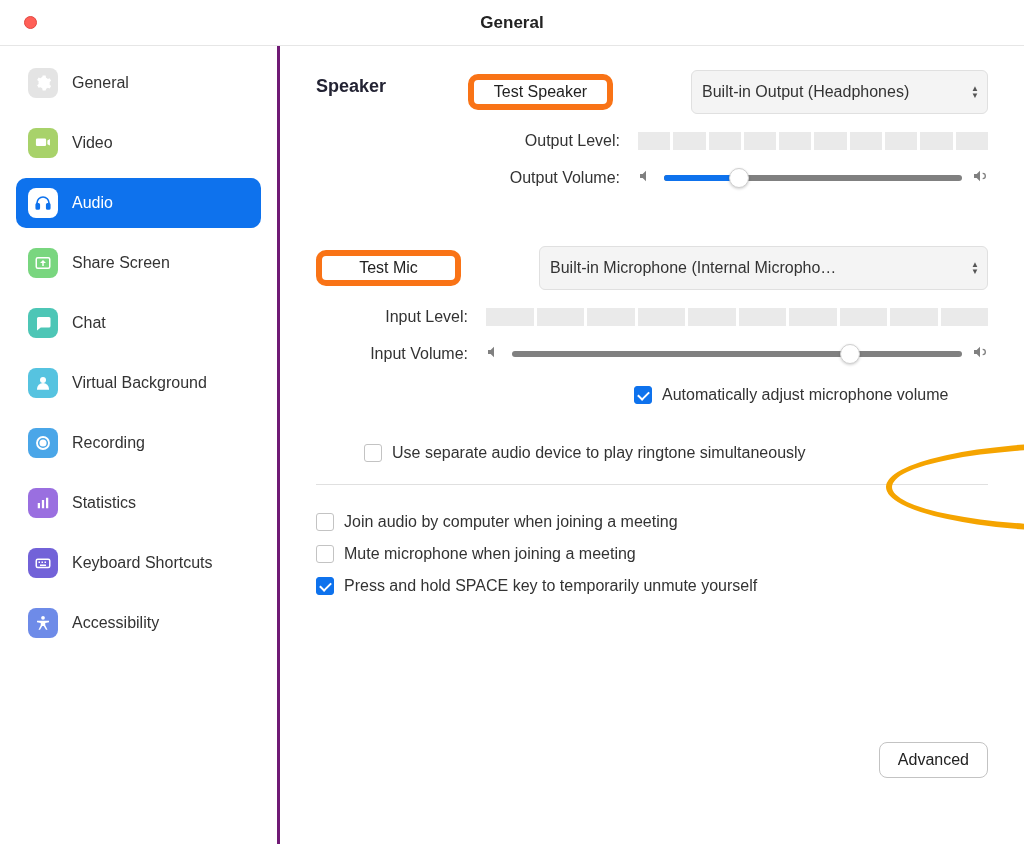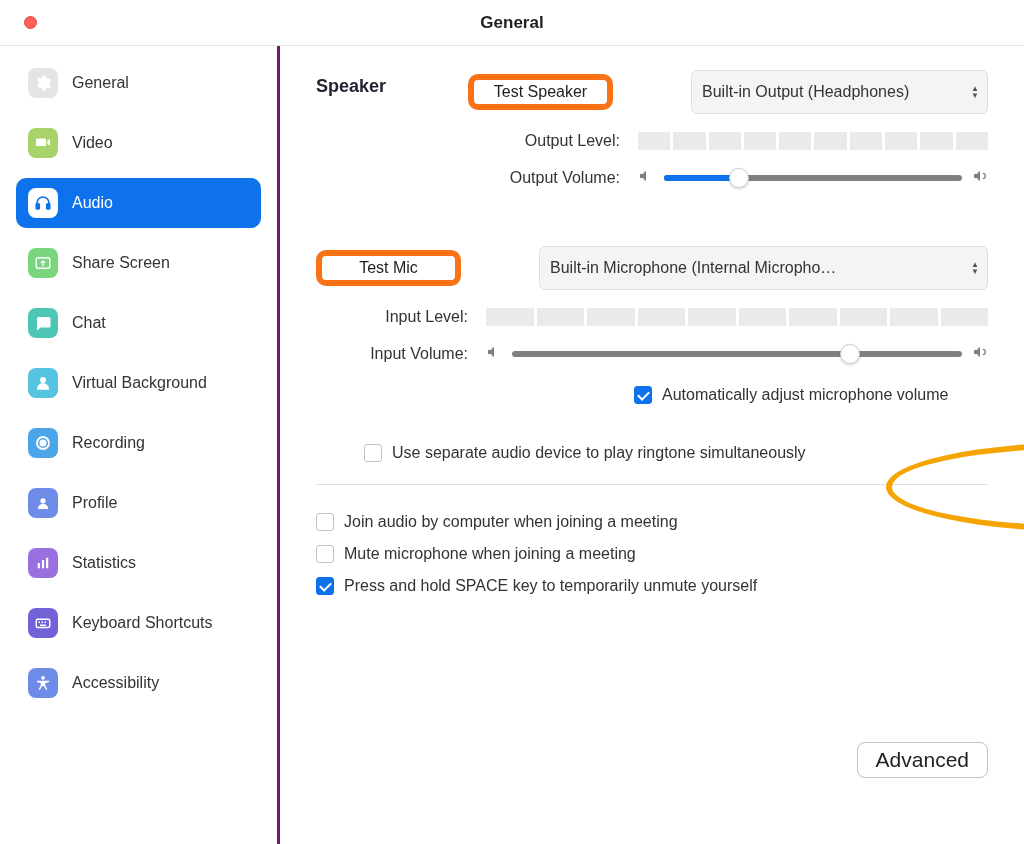--- a/index.html
+++ b/index.html
@@ -102,21 +102,21 @@
       border: 1px solid #c3c3c3; background: #fff;
       display: flex; align-items: center; justify-content: center;
     }
     .chk.on { background: #0e72ed; border-color: #0e72ed; }
     .chk.on::after { content: ""; width: 9px; height: 5px; border-left: 2px solid #fff; border-bottom: 2px solid #fff; transform: rotate(-45deg); margin-top: -2px; }
     hr.sep { border: 0; border-top: 1px solid #e0e0e0; margin: 22px 0 26px; }
     .adv-btn {
       position: absolute; right: 36px; top: 696px;
       height: 36px; padding: 0 18px;
       border: 1px solid #c3c3c3; background: #fff;
-      border-radius: 8px; font-size: 21px; color: #222;
+      border-radius: 8px; font-size: 16px; color: #222;
       cursor: pointer;
     }
     .annotation {
       position: absolute; border: 6px solid #f5a400; border-radius: 50%;
       left: 606px; top: 396px; width: 410px; height: 90px;
       pointer-events: none;
     }
     .auto-adjust-row { position: relative; margin-left: 318px; margin-top: 20px; }
   </style>
 </head>
@@ -182,29 +182,20 @@
         <span>Virtual Background</span>
       </div>
       <div class="side-item">
         <span class="sicon" style="background:#4aa6e8;color:#ffffff">
           <svg viewBox="0 0 24 24" fill="none" stroke="currentColor" stroke-width="2.5">
             <circle cx="12" cy="12" r="8"></circle>
             <circle cx="12" cy="12" r="3.5" fill="currentColor"></circle>
           </svg>
         </span>
         <span>Recording</span>
-      </div>
-      <div class="side-item">
-        <span class="sicon" style="background:#6e8be8;color:#ffffff">
-          <svg viewBox="0 0 24 24" fill="currentColor">
-            <circle cx="12" cy="9" r="3.5"></circle>
-            <path d="M5 20a7 7 0 0114 0H5z"></path>
-          </svg>
-        </span>
-        <span>Profile</span>
       </div>
       <div class="side-item">
         <span class="sicon" style="background:#9a6fe0;color:#ffffff">
           <svg viewBox="0 0 24 24" fill="currentColor">
             <rect x="5" y="12" width="3" height="7"></rect>
             <rect x="10.5" y="8" width="3" height="11"></rect>
             <rect x="16" y="5" width="3" height="14"></rect>
           </svg>
         </span>
         <span>Statistics</span>

